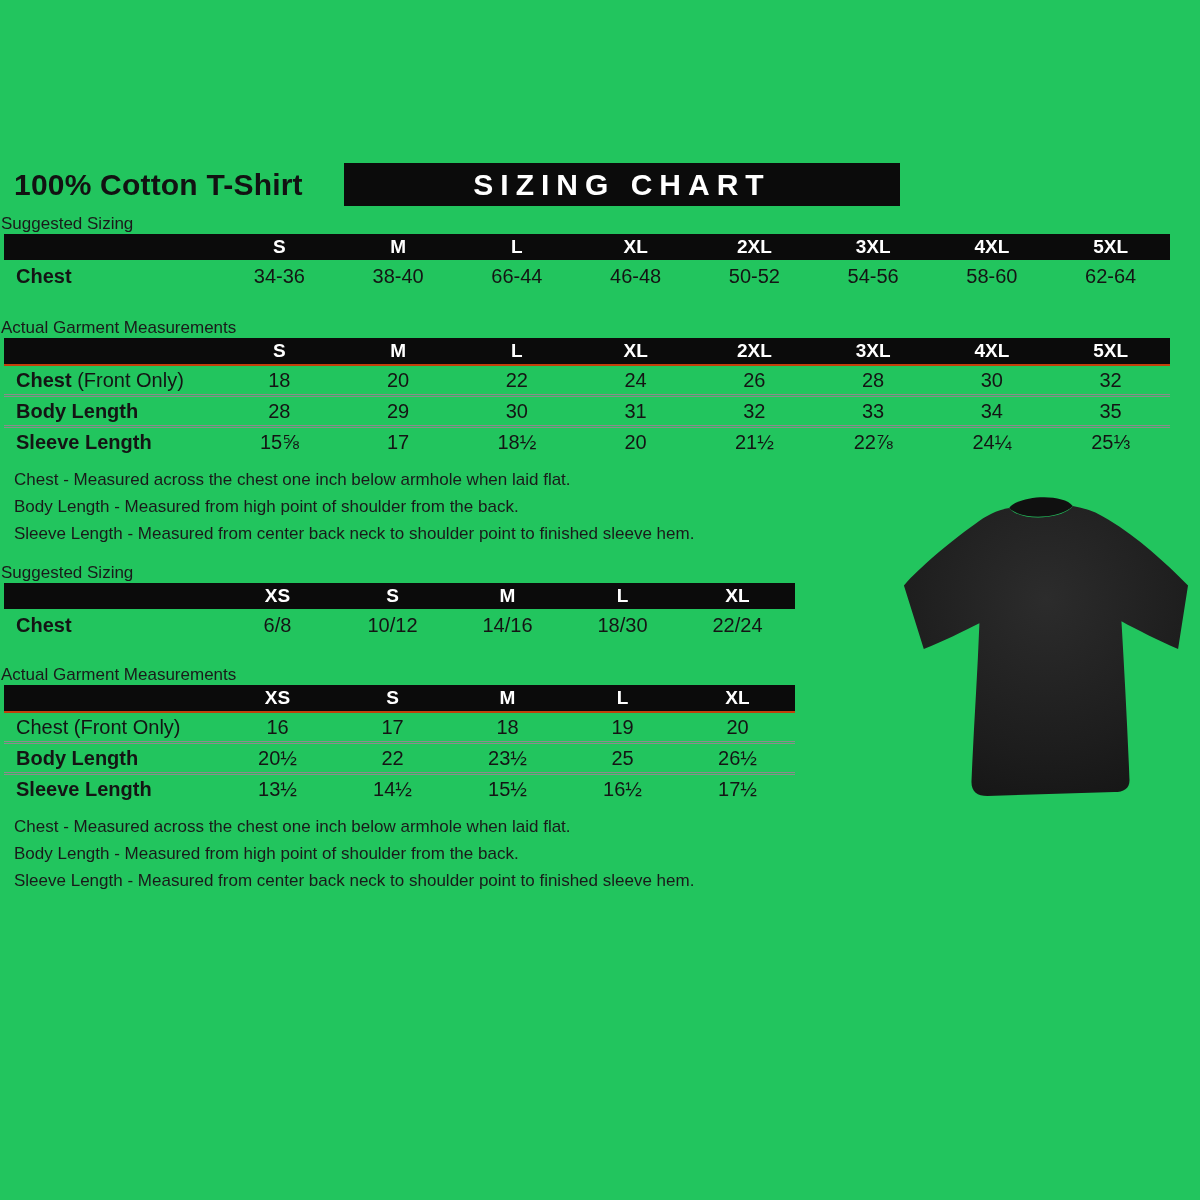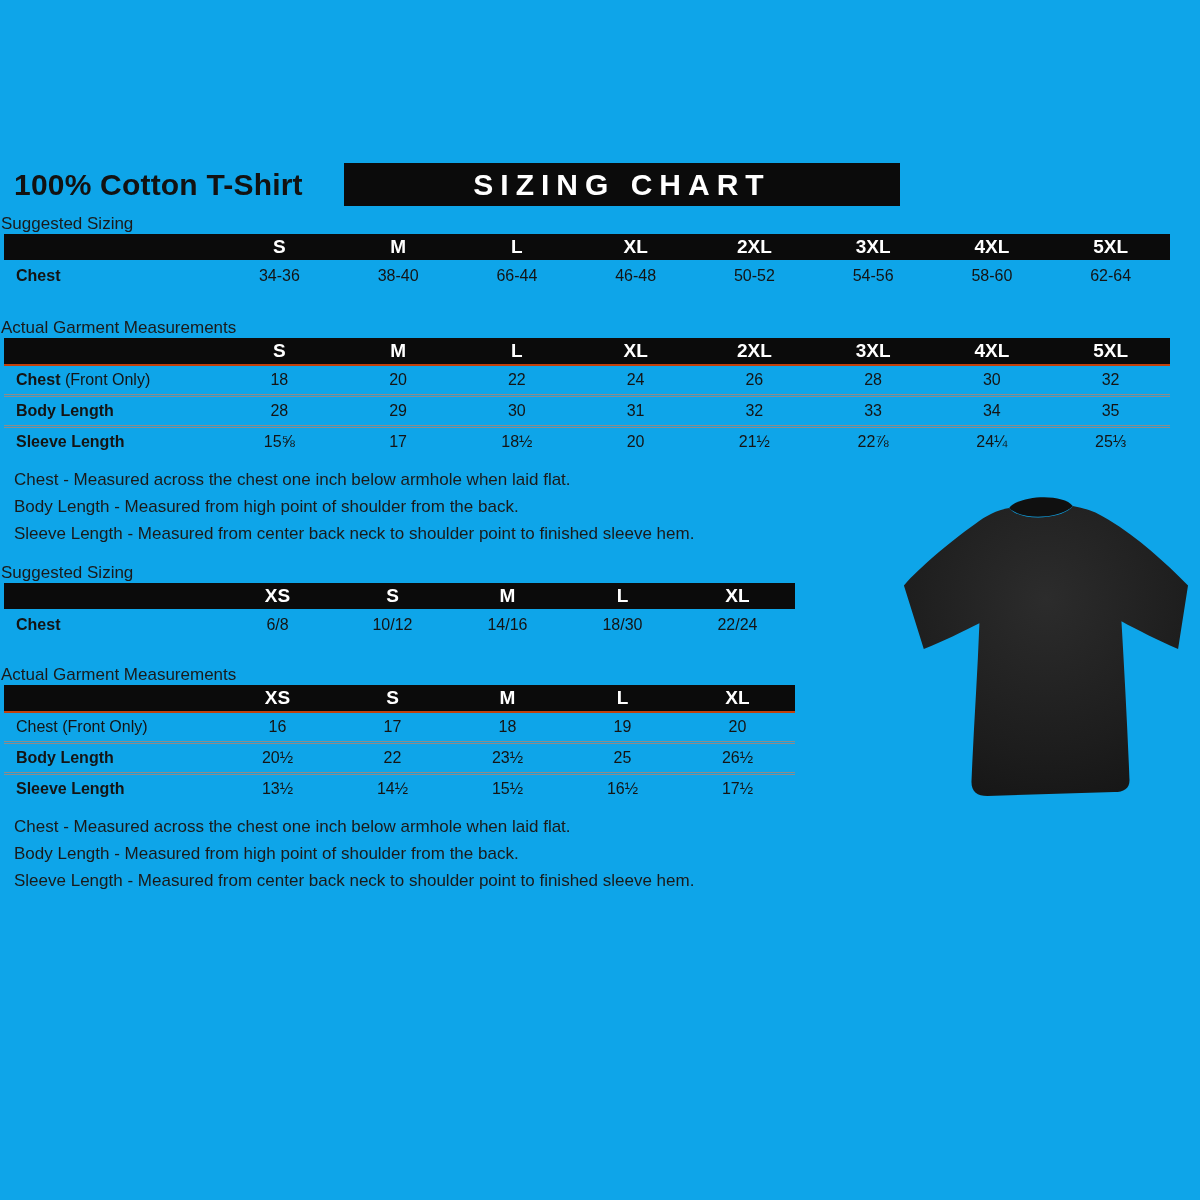--- a/index.html
+++ b/index.html
@@ -1,19 +1,19 @@
 <!DOCTYPE html>
 <html><head>
 <meta charset="utf-8">
 <style>
   html,body { margin:0; padding:0; background:#ffffff; }
   .sheet {
     position:relative;
     width:1200px; height:1200px;
-    background:#0ea5e9;
+    background:#22c55e;
     color:#121212;
     font-family:"Liberation Sans","DejaVu Sans",sans-serif;
     box-sizing:border-box;
     padding-top:162px;
     overflow:hidden;
   }
   
   .top-row { display:flex; align-items:center; height:45px; margin:0 0 0 14px; }
   .title {
     margin:0; width:330px;
@@ -40,21 +40,21 @@
   }
   table.adult-w { width:1166px; }
   table.youth-w { width:791px; }
   .size-table th {
     background:#0b0b0b; color:#ffffff;
     font-size:19px; font-weight:bold;
     height:26px; text-align:center; padding:0;
   }
   .size-table th.label-col { width:216px; }
   .size-table td {
-    font-size:16px; text-align:center; height:32px; padding:0;
+    font-size:20px; text-align:center; height:32px; padding:0;
     color:#141414;
   }
   .size-table.ruled td { height:28px; }
   .size-table td.row-label {
     text-align:left; padding-left:12px; font-weight:bold;
   }
   .size-table td.row-label .suffix { font-weight:normal; }
   .size-table td.row-label.normal { font-weight:normal; }
   .size-table.ruled tbody tr td { border-top:3px double #8c8c8c; }
   .size-table.ruled tbody tr:first-child td { border-top:2px solid #c2410c; }

